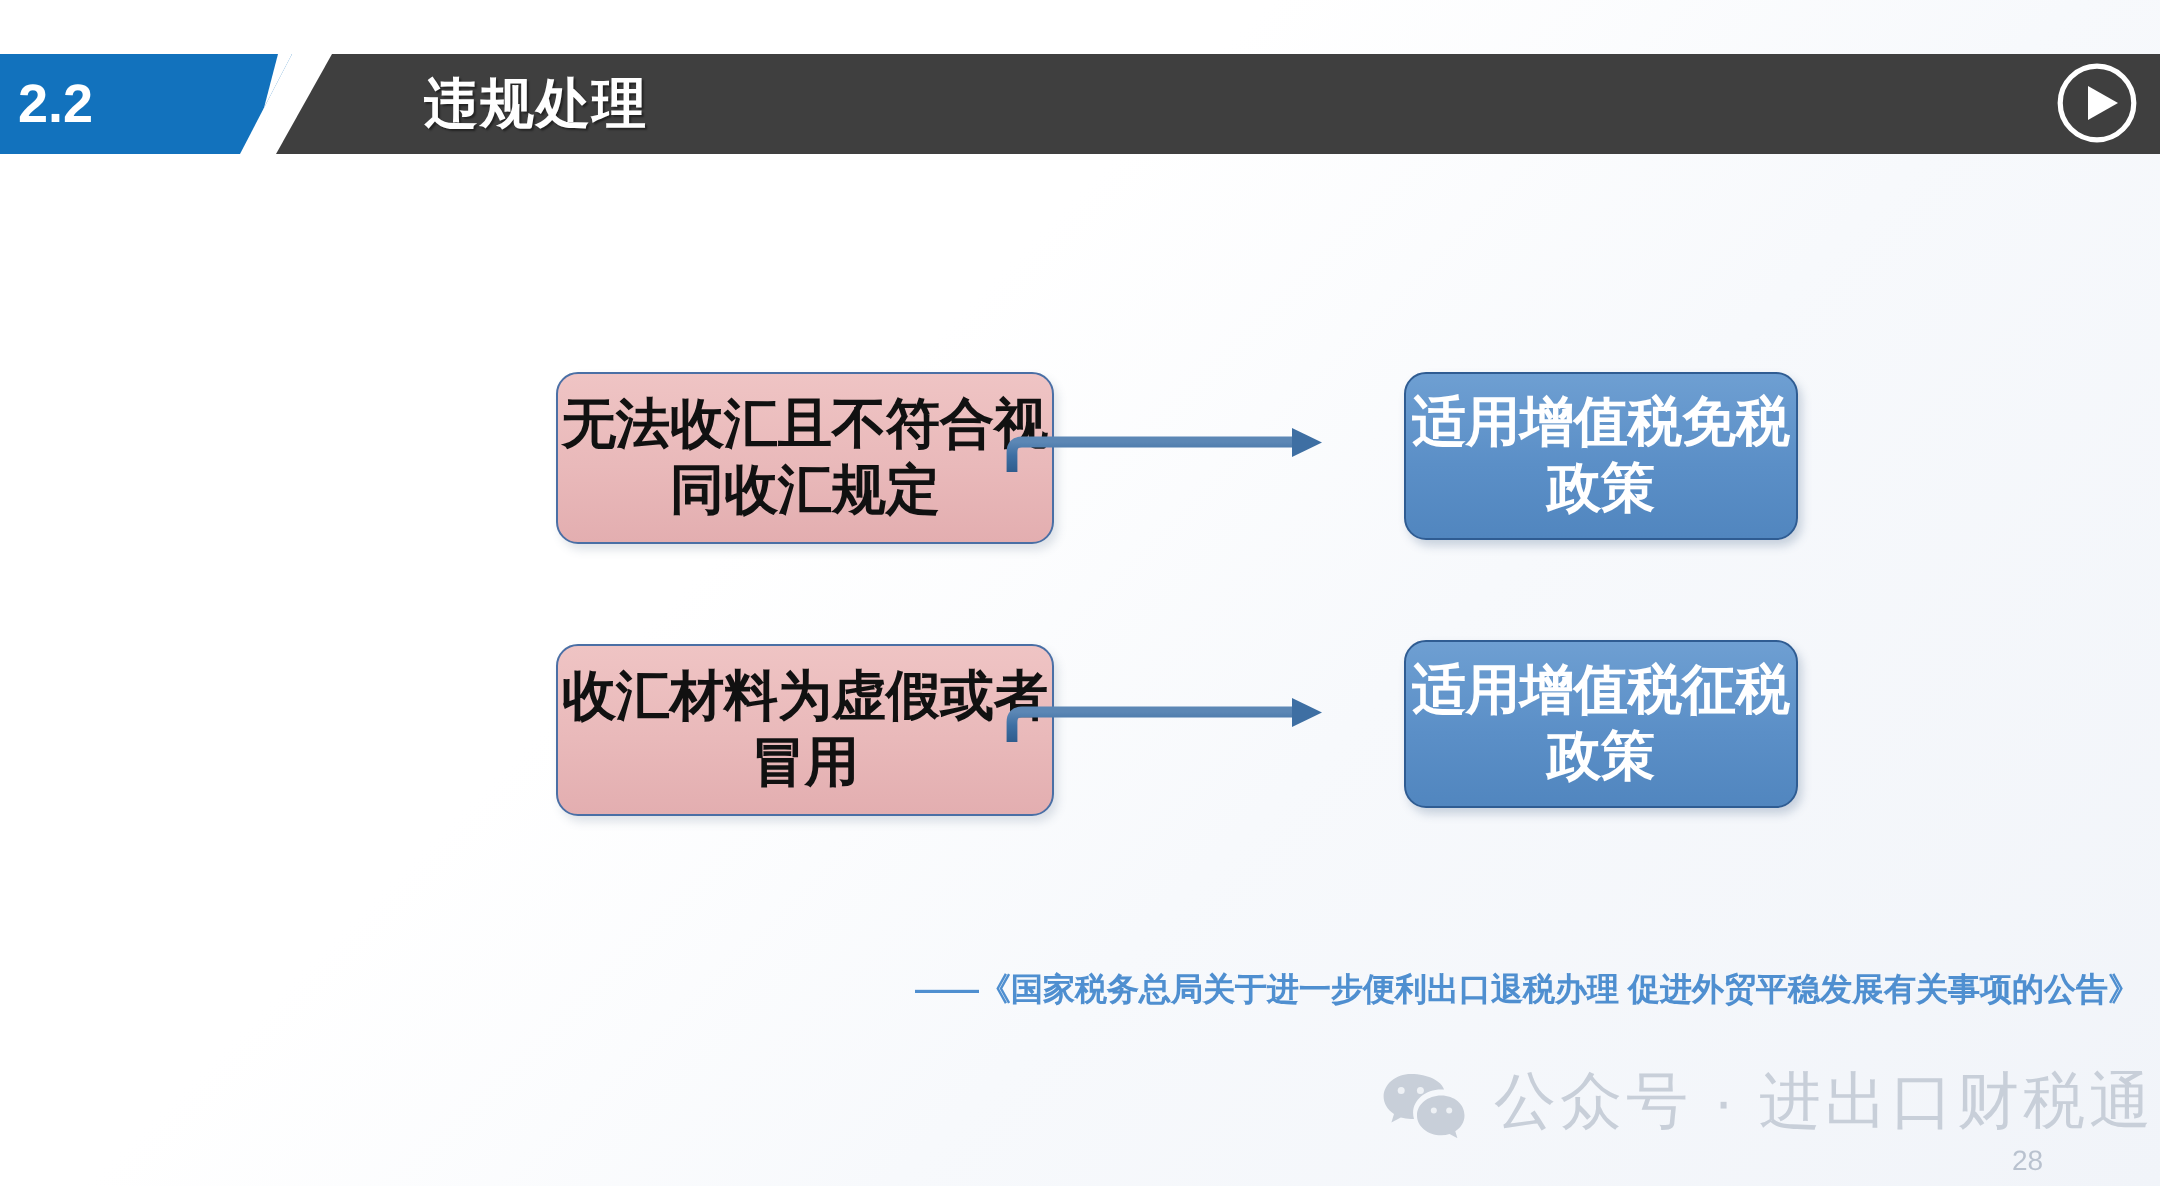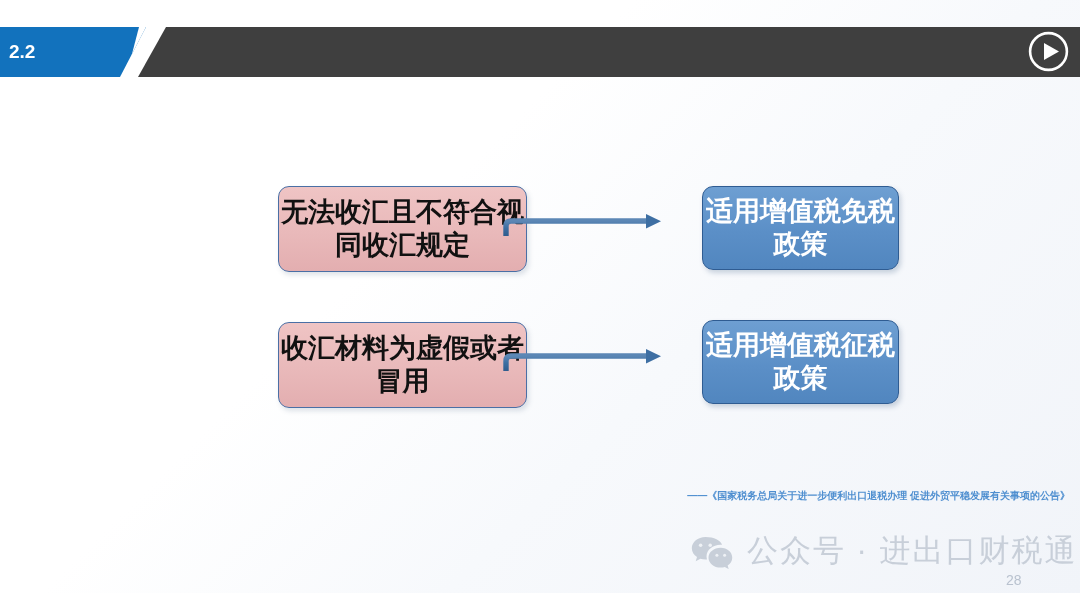--- a/index.html
+++ b/index.html
@@ -47,21 +47,21 @@
     width: 20px;
     height: 50px;
     background: #ffffff;
     clip-path: polygon(13px 0, 20px 0, 7px 50px, 0 50px);
   }
   .hdr-num {
     position: absolute;
     left: 9px;
     top: 11px;
     color: #ffffff;
-    font-size: 19px;
+    font-size: 27px;
     font-weight: bold;
     letter-spacing: 0px;
     line-height: 28px;
   }
   .hdr-bar {
     position: absolute;
     left: 138px;
     top: 0;
     width: 942px;
     height: 50px;
@@ -128,21 +128,21 @@
   .arrow2 { left: 498px; top: 340px; }
 
   
   .footnote {
     position: absolute;
     right: 10px;
     top: 487px;
     width: 740px;
     text-align: right;
     color: #4f8fd0;
-    font-size: 10px;
+    font-size: 16px;
     font-weight: bold;
     line-height: 18px;
     letter-spacing: 0px;
   }
   .footnote-line2 {
     display: block;
   }
 
   
   .watermark {
@@ -169,20 +169,21 @@
 </style>
 </head>
 <body>
 
 <div class="slide">
 
   <div class="header">
     <div class="hdr-num-shape"></div>
     <div class="hdr-num">2.2</div>
     <div class="hdr-bar"></div>
+    <div class="hdr-title">违规处理</div>
   </div>
 
   <svg class="hdr-play" viewBox="0 0 41 41">
     <circle cx="20.5" cy="20.5" r="18.4" fill="none" stroke="#ffffff" stroke-width="2.6"></circle>
     <polygon points="16,12 31,20.5 16,29" fill="#ffffff"></polygon>
   </svg>
 
   <div class="box box-pink pink1">
     <span>无法收汇且不符合视同收汇规定</span>
   </div>

